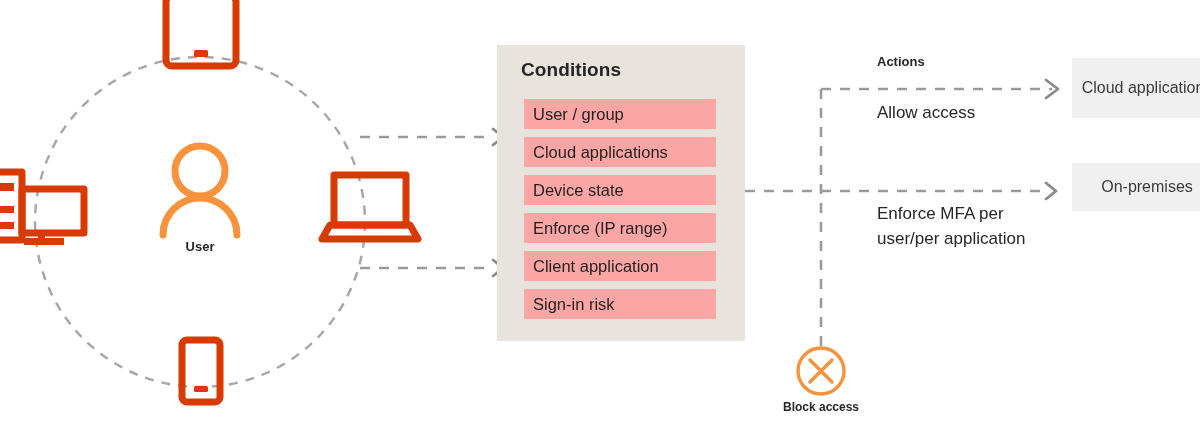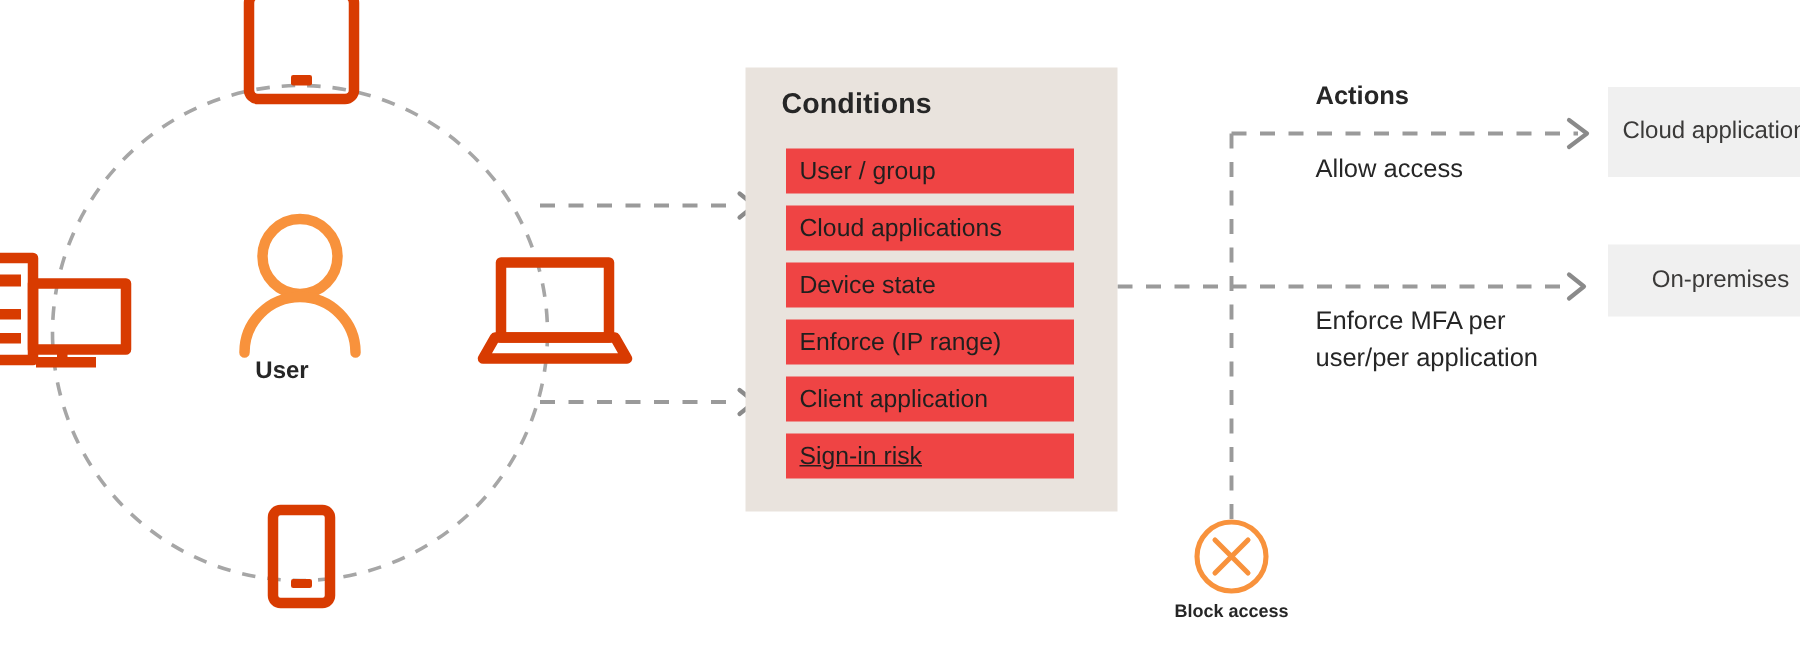--- a/index.html
+++ b/index.html
@@ -19,51 +19,51 @@
     position:absolute;left:497px;top:45px;width:248px;height:296px;
     background:#E9E3DD;
   }
   .conditions-title{
     position:absolute;left:24px;top:14px;
     font-size:19px;font-weight:bold;color:#262626;
     letter-spacing:.1px;
   }
   .cond-list{position:absolute;left:27px;top:54px;width:192px;}
   .cond-item{
-    background:#ef4444;
+    background:#fca5a5;
     height:30px;line-height:30px;
     margin-bottom:8px;
     padding-left:9px;
     font-size:16.5px;
     color:#201f1e;
     box-sizing:border-box;
   }
-  .cond-item:last-child{margin-bottom:0;text-decoration:underline;}
+  .cond-item:last-child{margin-bottom:0;}
 
   
   .target-box{
     position:absolute;left:1072px;
     background:#F0F0F0;
     color:#3b3a39;
     font-size:16px;
     display:flex;align-items:center;justify-content:center;
     text-align:center;
     line-height:1.28;
     box-sizing:border-box;
     width:150px;
   }
   #target-cloud{top:58px;height:60px;padding:0 6px;}
   #target-onprem{top:163px;height:48px;padding:0 6px;}
 
   
   .lbl{position:absolute;color:#262626;}
-  #actions-title{left:877px;top:54px;font-size:17px;font-weight:bold;}
+  #actions-title{left:877px;top:54px;font-size:13px;font-weight:bold;}
   #allow-access{left:877px;top:103px;font-size:17px;}
   #enforce-mfa{left:877px;top:202px;font-size:17px;line-height:1.45;width:150px;}
-  #user-label{left:188px;top:239px;font-size:16px;font-weight:bold;transform:translateX(-50%);text-align:center;}
+  #user-label{left:200px;top:239px;font-size:13px;font-weight:bold;transform:translateX(-50%);text-align:center;}
   #block-label{left:821px;top:400px;font-size:12px;font-weight:bold;transform:translateX(-50%);white-space:nowrap;}
 </style>
 </head>
 <body>
 
 <div id="stage">
 
   <svg class="layer" viewBox="0 0 1200 444">
     <defs>
       <style>

